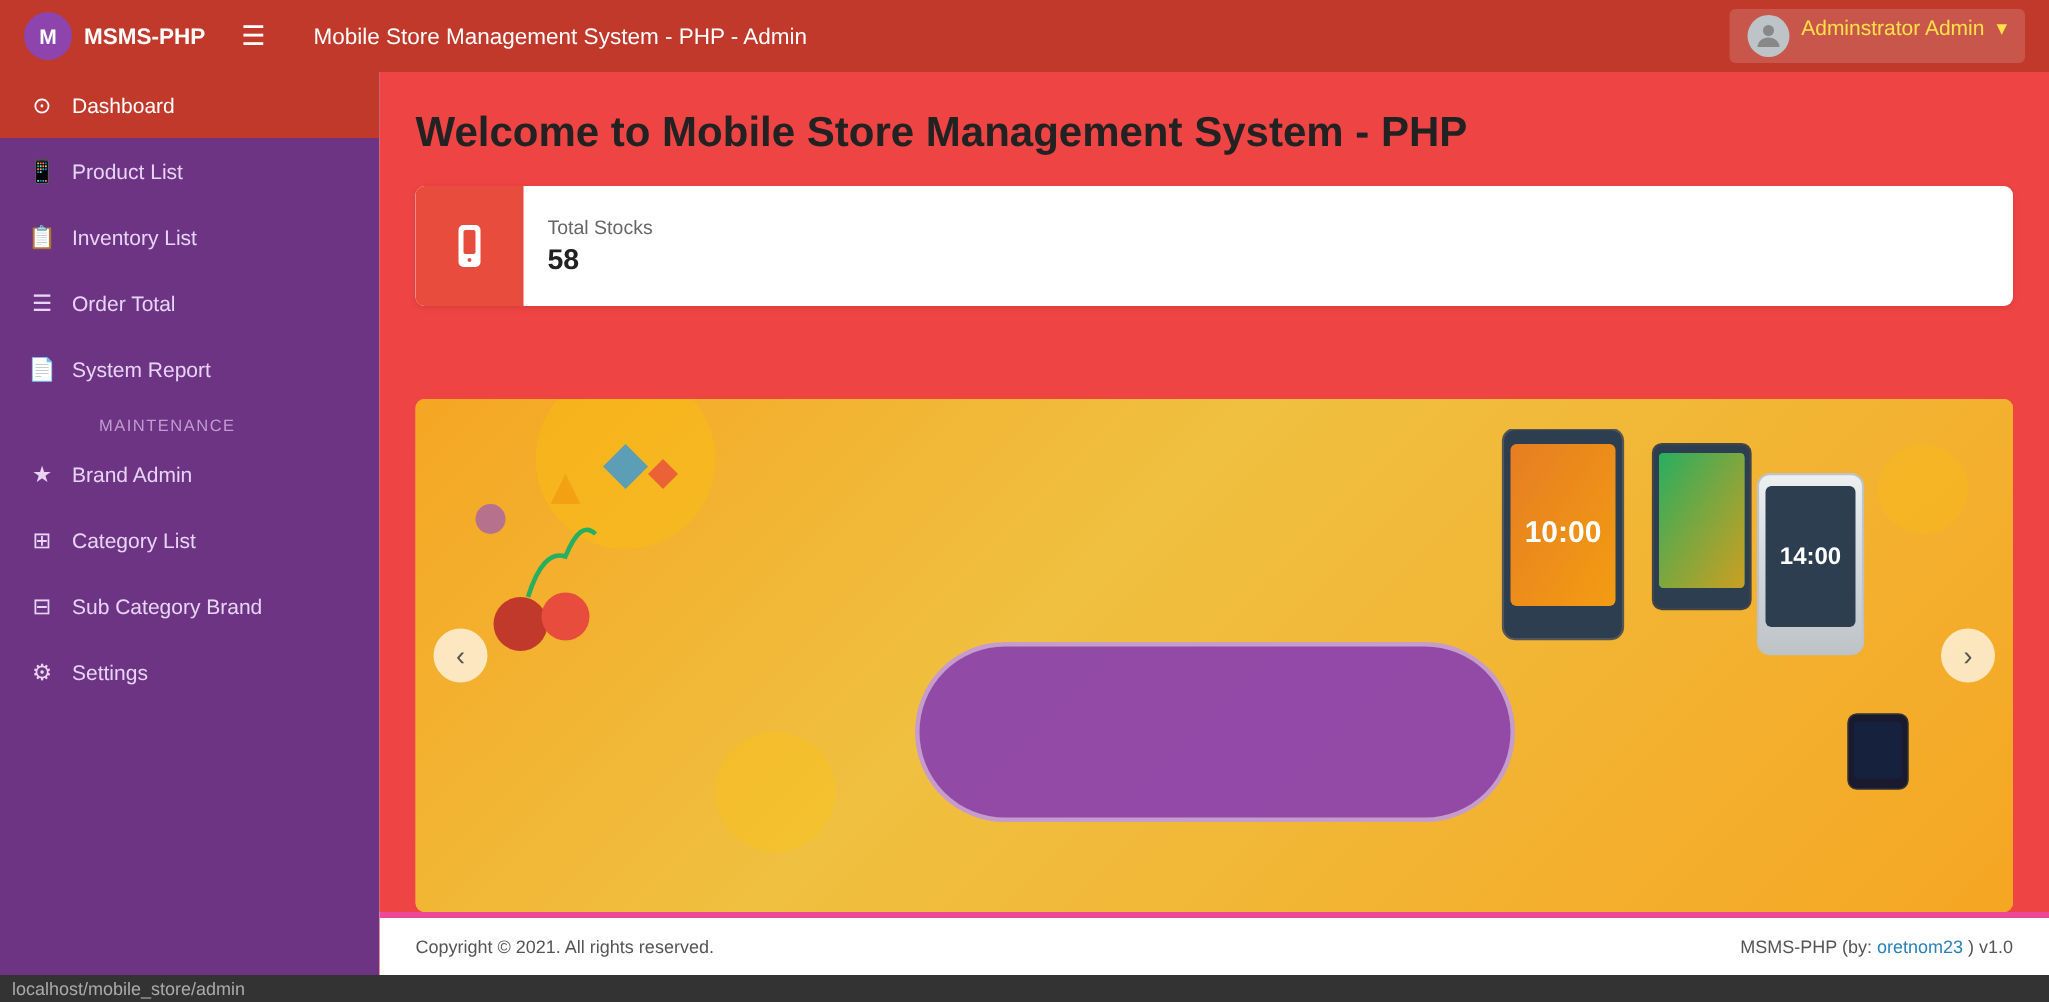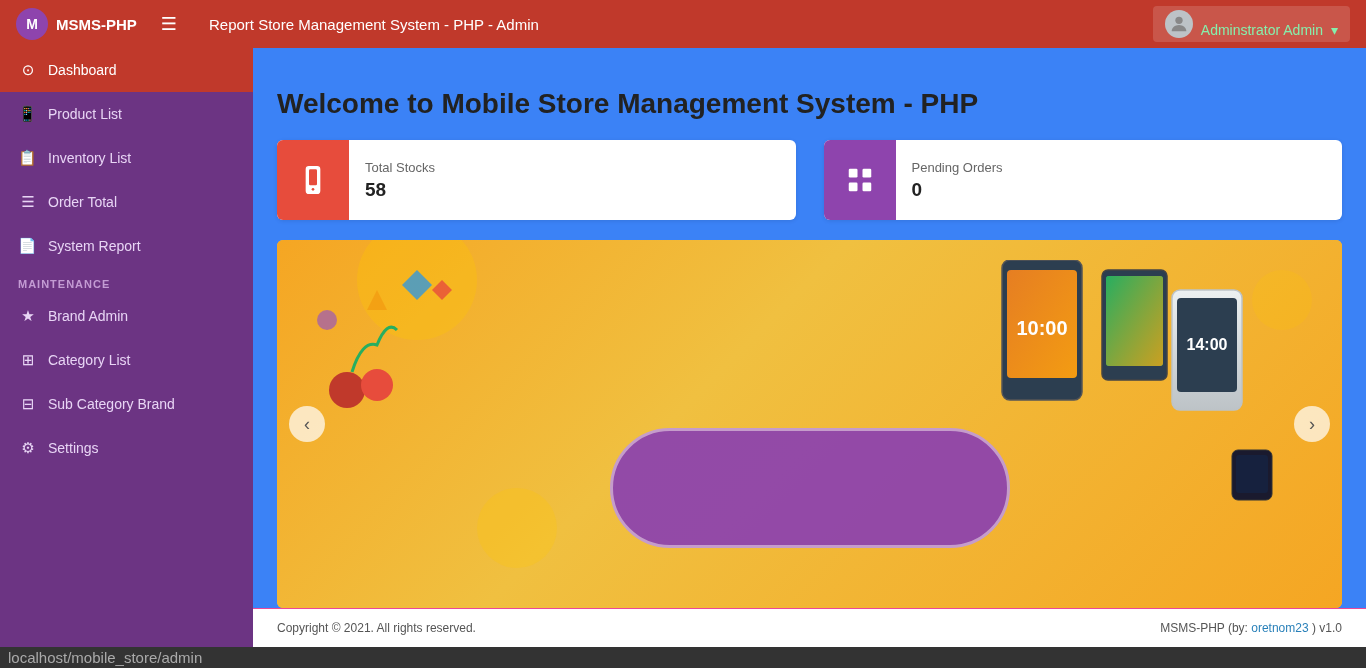--- a/index.html
+++ b/index.html
@@ -53,23 +53,23 @@
       color: white;
       font-size: 15px;
       margin-left: 8px;
     }
     .top-navbar-right {
       display: flex;
       align-items: center;
     }
     .user-dropdown {
       display: flex;
-      align-items: flex-end;
+      align-items: flex-start;
       gap: 8px;
-      color: #86efac;
+      color: #fde047;
       font-size: 14px;
       cursor: pointer;
       background: rgba(255,255,255,0.15);
       padding: 4px 12px;
       border-radius: 4px;
     }
     .user-avatar-small {
       width: 28px;
       height: 28px;
       background: #bdc3c7;
@@ -117,29 +117,30 @@
       justify-content: center;
       font-size: 15px;
       flex-shrink: 0;
     }
     .sidebar-section-label {
       padding: 10px 18px 4px;
       font-size: 11px;
       color: #c39bd3;
       text-transform: uppercase;
       letter-spacing: 1px;
-      font-weight: 700;
+      font-weight: 400;
+      margin-left: 48px;
     }
 
     
     .content-area {
       flex: 1;
       overflow-y: auto;
-      background: #3b82f6;
-      padding: 40px 24px 0 24px;
+      background: #ef4444;
+      padding: 24px 24px 0 24px;
       display: flex;
       flex-direction: column;
     }
     .page-title {
       font-size: 28px;
       font-weight: bold;
       color: #222;
       margin-bottom: 20px;
     }
 
@@ -193,20 +194,21 @@
     .carousel {
       background: #f0c040;
       border-radius: 6px;
       flex: 1;
       min-height: 320px;
       position: relative;
       overflow: hidden;
       display: flex;
       align-items: center;
       justify-content: center;
+      margin-top: 42px;
     }
     
     .carousel-bg {
       position: absolute;
       inset: 0;
       background: linear-gradient(135deg, #f5a623 0%, #f0c040 40%, #f5a623 100%);
     }
     .carousel-purple-oval {
       position: absolute;
       bottom: 60px;
@@ -241,51 +243,51 @@
       font-size: 18px;
       color: #555;
       z-index: 5;
     }
     .carousel-arrow.left { left: 12px; }
     .carousel-arrow.right { right: 12px; }
 
     
     .footer {
       background: white;
-      border-top: 1px solid #ec4899;
+      border-top: 4px solid #ec4899;
       padding: 12px 24px;
       display: flex;
       justify-content: space-between;
       font-size: 12px;
       color: #555;
       flex-shrink: 0;
       margin: 0 -24px;
     }
     .footer-link { color: #2980b9; text-decoration: none; }
 
     
     .status-bar {
       background: #333;
       color: #aaa;
-      font-size: 15px;
+      font-size: 12px;
       padding: 2px 8px;
       flex-shrink: 0;
     }
   </style>
 </head>
 <body>
 
 <nav class="top-navbar">
   <div class="top-navbar-left">
     <div class="app-logo">
       <div class="logo-avatar">M</div>
       <span>MSMS-PHP</span>
     </div>
     <button class="hamburger-btn">☰</button>
-    <span class="navbar-title">Report Store Management System - PHP - Admin</span>
+    <span class="navbar-title">Mobile Store Management System - PHP - Admin</span>
   </div>
   <div class="top-navbar-right">
     <div class="user-dropdown">
       <div class="user-avatar-small">
         <svg viewBox="0 0 24 24" fill="#888">
             <circle cx="12" cy="8" r="4"></circle>
             <path d="M4 20c0-4 3.6-7 8-7s8 3 8 7"></path>
           </svg>
       </div>
       <span>Adminstrator Admin</span>
@@ -350,34 +352,20 @@
             <rect x="9" y="4" width="6" height="12" rx="1" fill="#e74c3c"></rect>
             <circle cx="12" cy="19" r="1" fill="#e74c3c"></circle>
           </svg>
         </div>
         <div class="stat-text">
           <div class="stat-label">Total Stocks</div>
           <div class="stat-value">58</div>
         </div>
       </div>
 
-      <div class="stat-card">
-        <div class="stat-icon-box purple">
-          <svg width="30" height="30" viewBox="0 0 24 24" fill="white">
-            <rect x="3" y="3" width="7" height="7" rx="1" fill="white"></rect>
-            <rect x="14" y="3" width="7" height="7" rx="1" fill="white"></rect>
-            <rect x="3" y="14" width="7" height="7" rx="1" fill="white"></rect>
-            <rect x="14" y="14" width="7" height="7" rx="1" fill="white"></rect>
-          </svg>
-        </div>
-        <div class="stat-text">
-          <div class="stat-label">Pending Orders</div>
-          <div class="stat-value">0</div>
-        </div>
-      </div>
 
     </div>
 
     <div class="carousel">
       <div class="carousel-bg"></div>
 
       <div class="deco-circle" style="width:120px;height:120px;top:-20px;left:80px;background:rgba(255,200,0,0.3);"></div>
       <div class="deco-circle" style="width:80px;height:80px;bottom:40px;left:200px;background:rgba(255,200,0,0.25);"></div>
       <div class="deco-circle" style="width:60px;height:60px;top:30px;right:30px;background:rgba(255,200,0,0.2);"></div>
 

